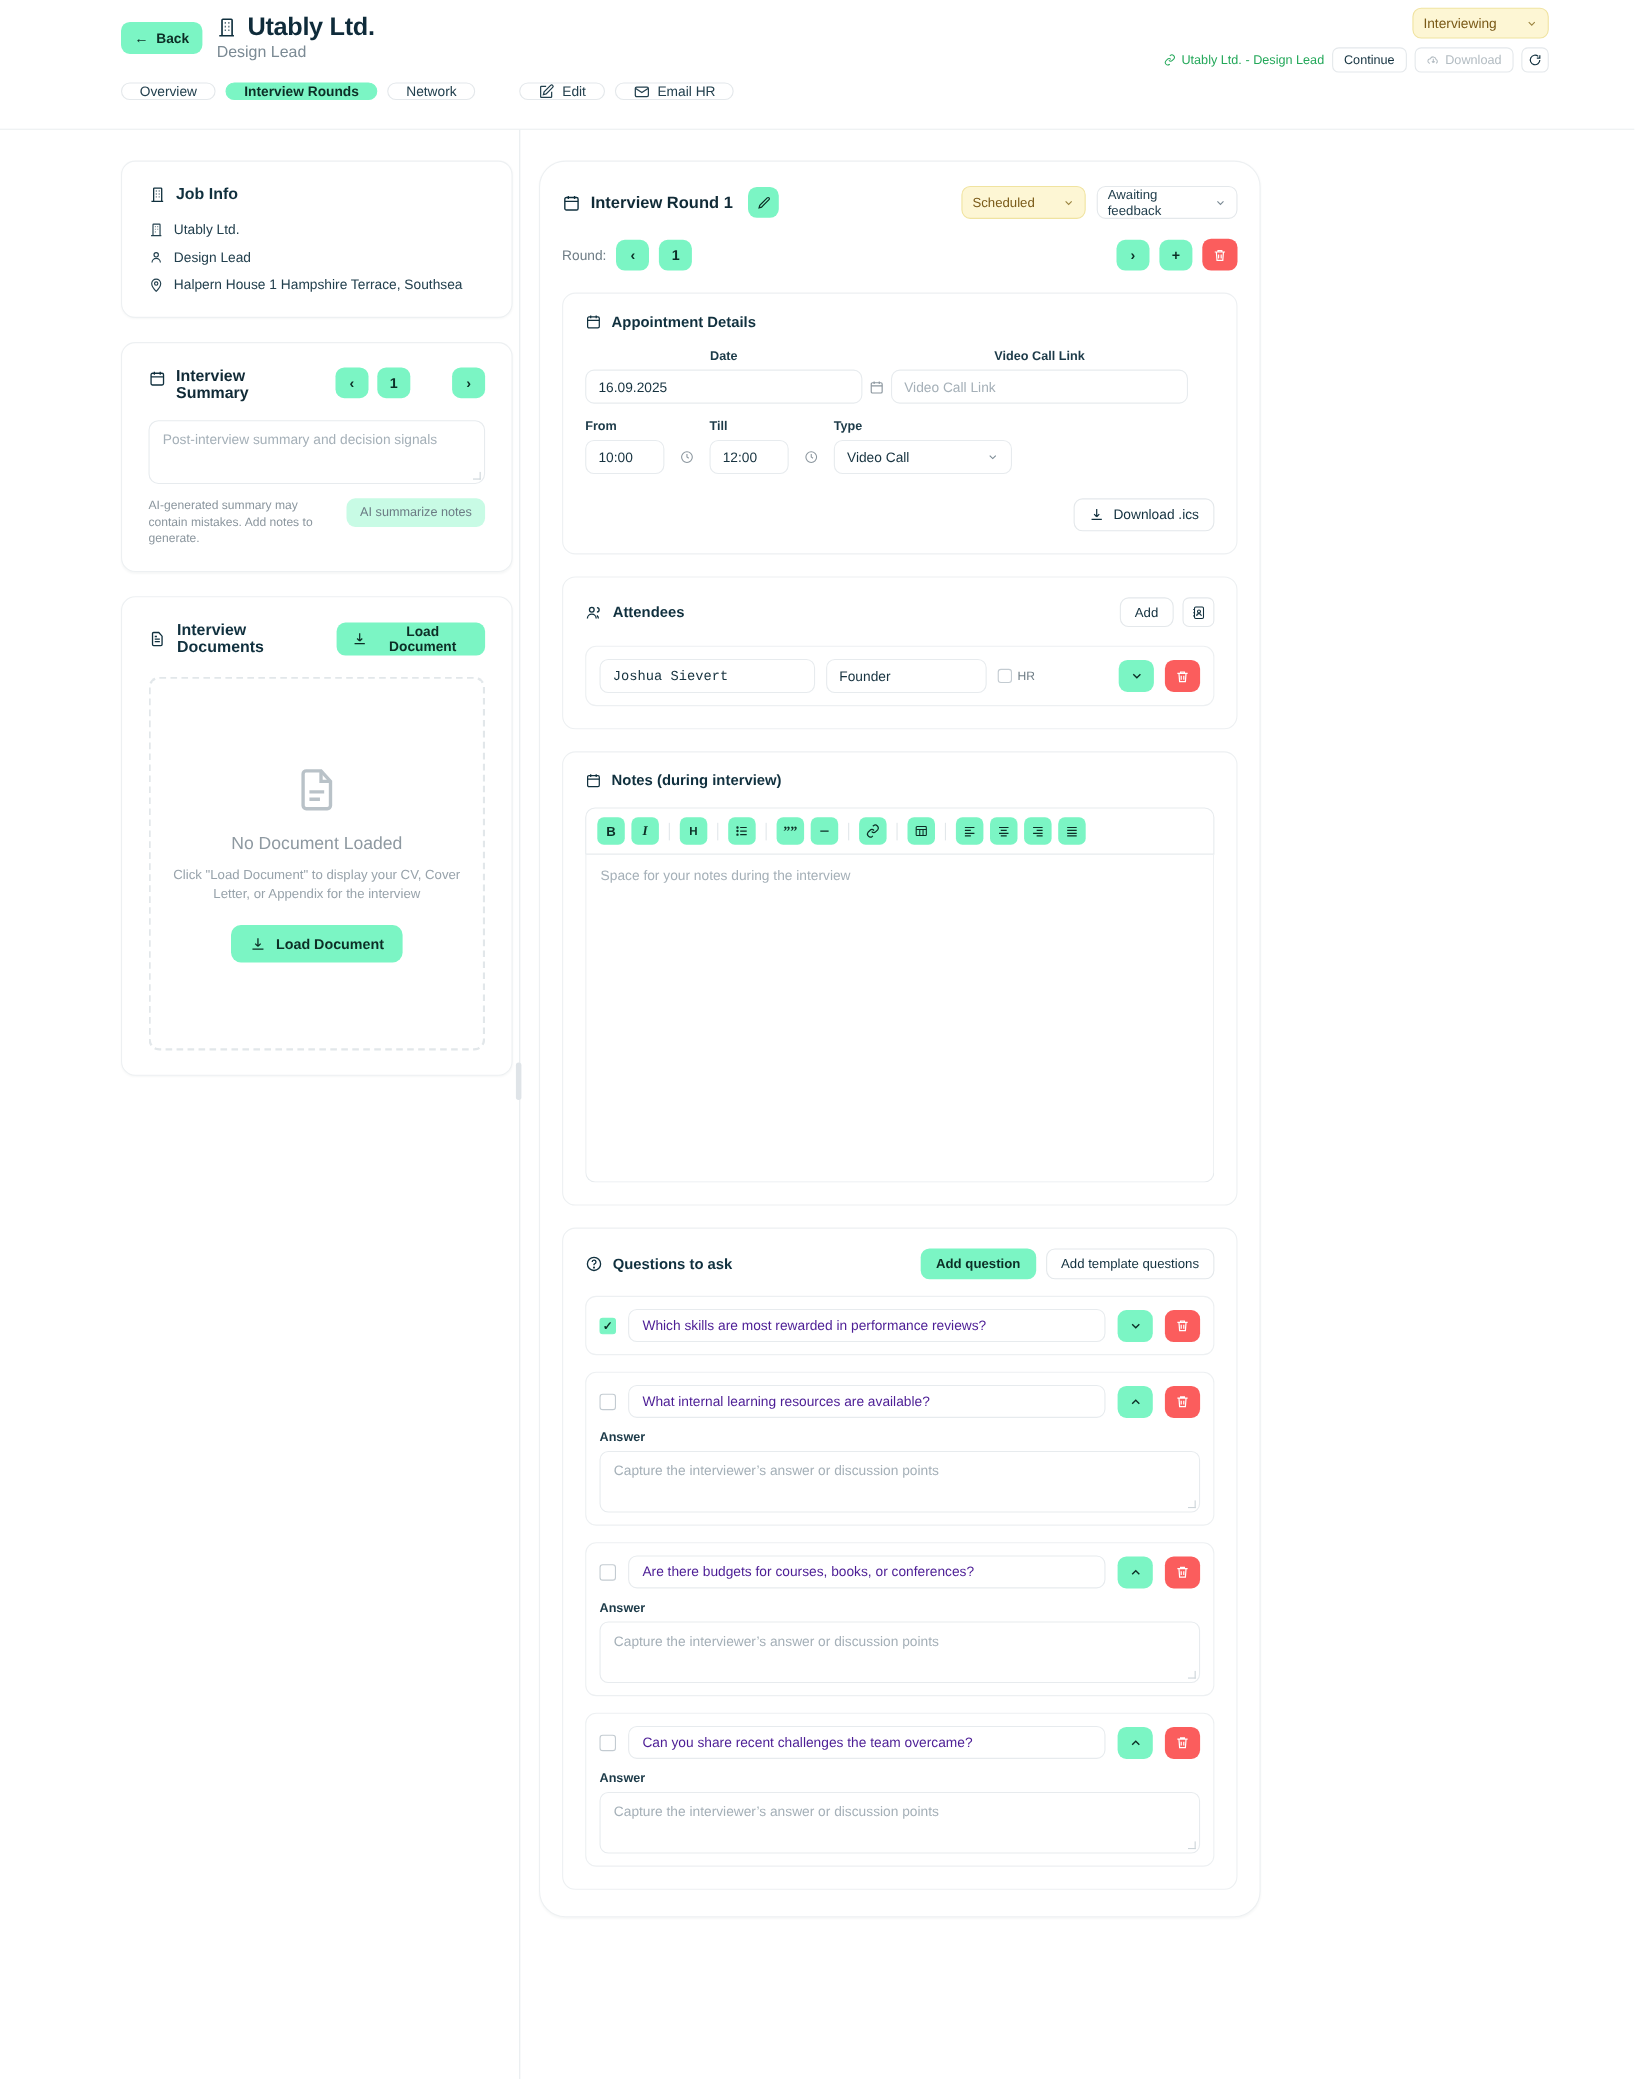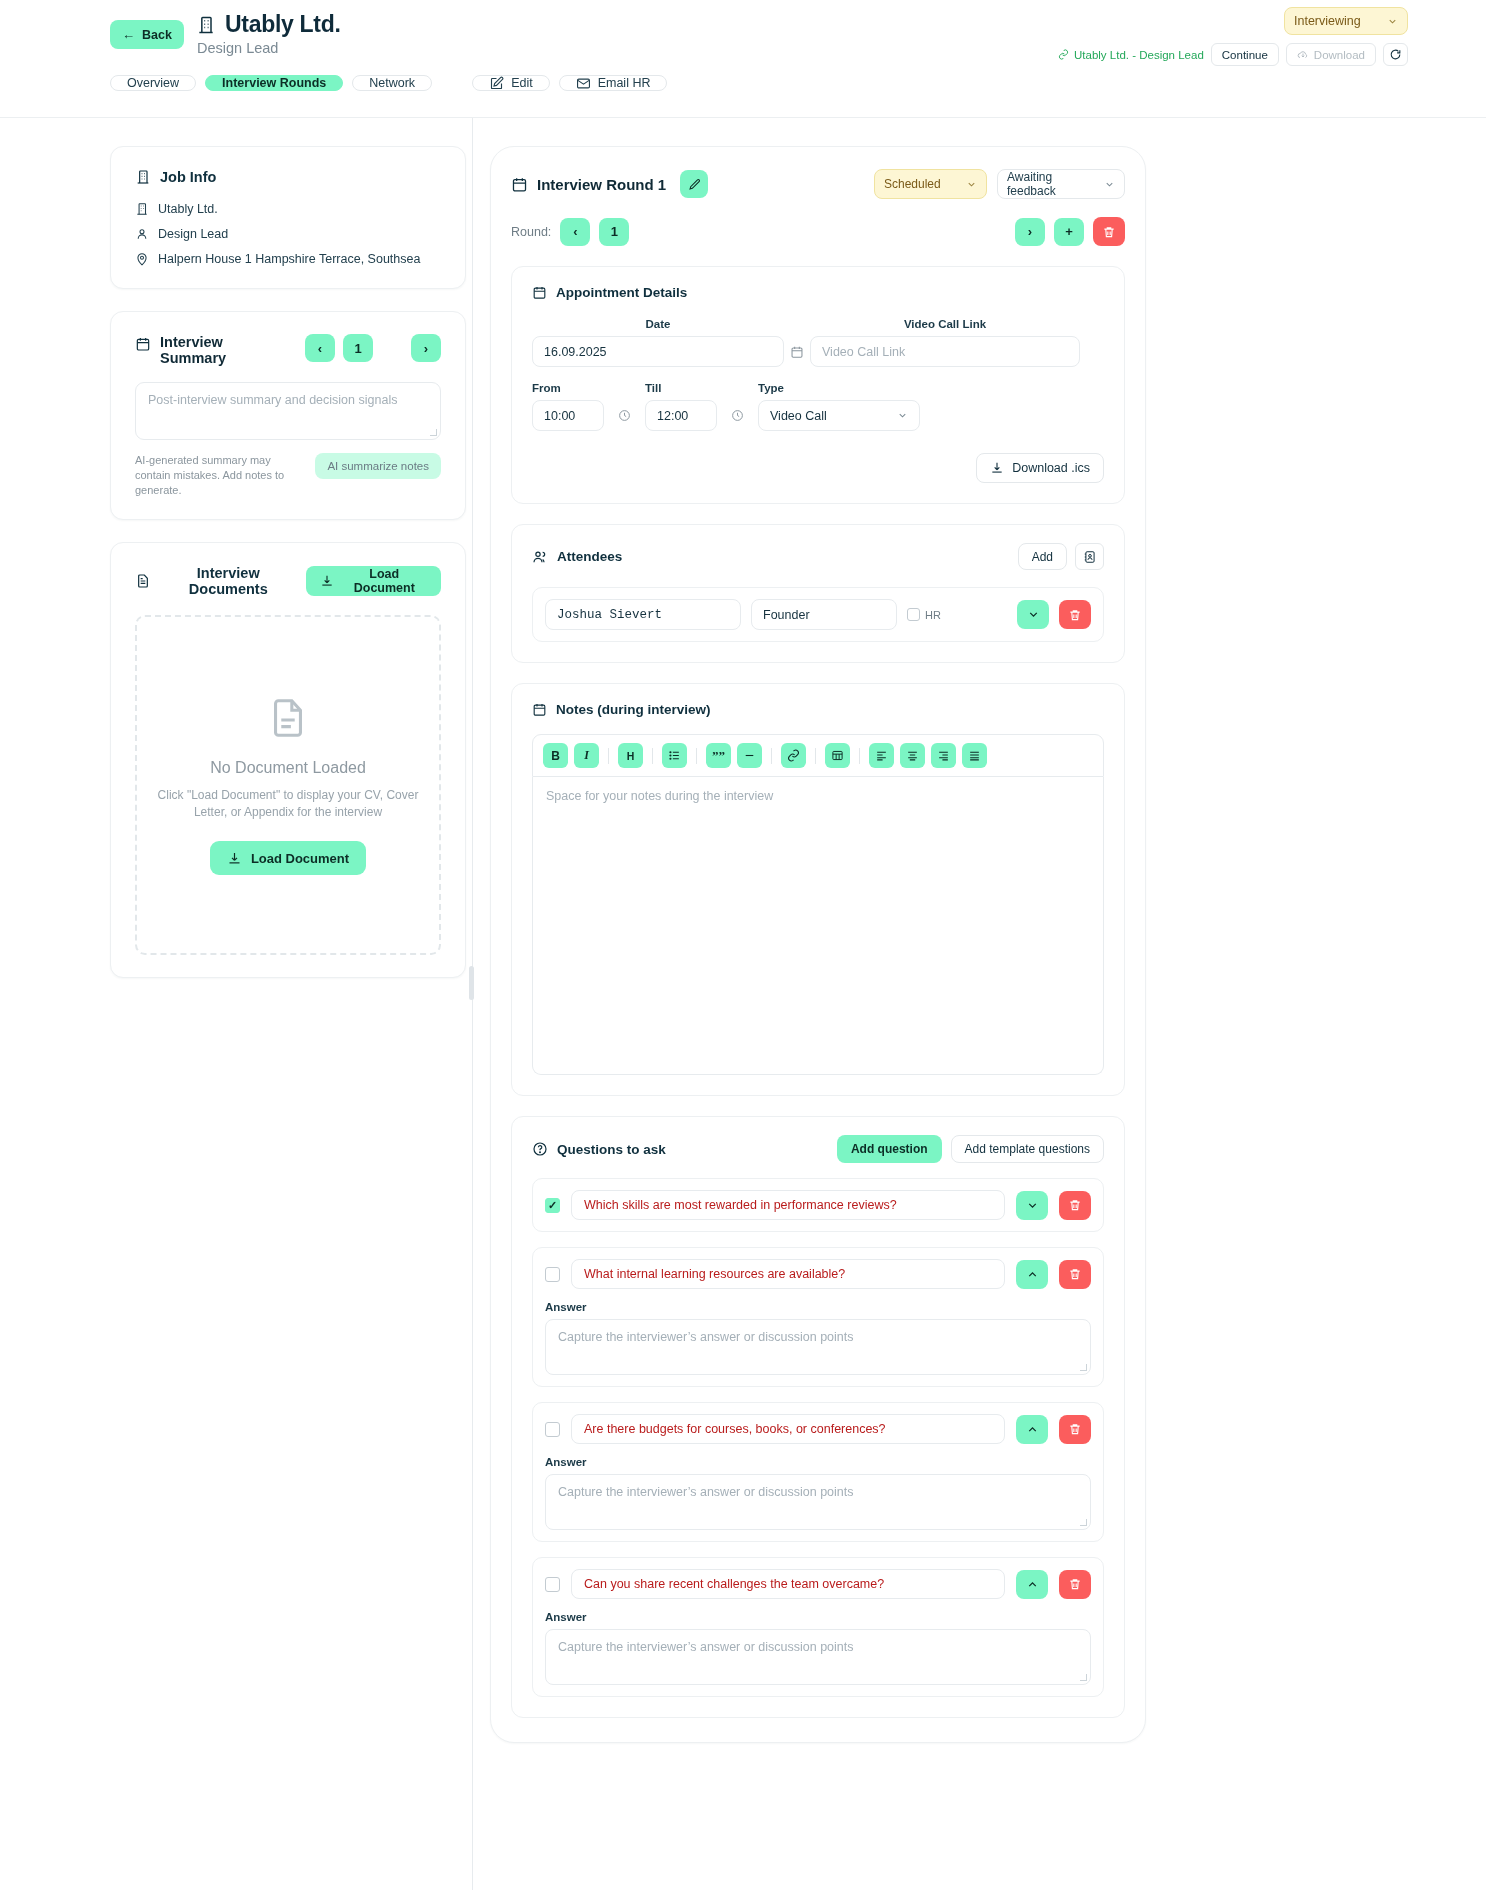--- a/index.html
+++ b/index.html
@@ -62,21 +62,21 @@
   .body-area { position: relative; display: flex; padding-top: 28px; }
   .left-col { width: 356px; margin-left: 110px; }
   .divider-col { width: 14px; position: relative; }
   .v-divider { position: absolute; left: 6px; top: -28px; width: 1px; height: 1862px; background: #e7ebee; }
   .v-grip { position: absolute; left: 3px; top: 820px; width: 5px; height: 34px; border-radius: 4px; background: #dfe4e8; }
   .right-col { width: 656px; margin-left: 10px; }
 
   .card { background: #fff; border: 1px solid #edf0f2; border-radius: 13px; box-shadow: 0 1px 2px rgba(16,42,54,.04); }
   .card-pad { padding: 22px 24px; }
 
-  .card-title { display: flex; align-items: center; gap: 9px; font-size: 14.5px; font-weight: 700; color: #10303e; text-align: center; }
+  .card-title { display: flex; align-items: center; gap: 9px; font-size: 14.5px; font-weight: 700; color: #10303e; }
 
   
   .jobinfo-list { margin-top: 17px; display: flex; flex-direction: column; gap: 11px; }
   .jobinfo-row { display: flex; align-items: center; gap: 9px; font-size: 12.5px; color: #23404e; }
 
   
   .sum-head { display: flex; align-items: flex-start; justify-content: space-between; }
   .sum-title { font-size: 14.5px; font-weight: 700; line-height: 1.12; max-width: 120px; }
   .nav-grp { display: flex; align-items: center; gap: 8px; }
   .nav-btn { width: 30px; height: 28px; border-radius: 8px; background: #7bf5c4; border: none;
@@ -160,21 +160,21 @@
   .q-head { display: flex; align-items: center; justify-content: space-between; }
   .q-head-btns { display: flex; align-items: center; gap: 9px; }
   .btn-green { height: 28px; padding: 0 14px; border-radius: 8px; background: #7bf5c4; border: none;
     font-size: 12px; font-weight: 600; color: #0c2e26; cursor: pointer; }
   .q-item { margin-top: 15px; border: 1px solid #edf0f2; border-radius: 10px; padding: 11px 12px; }
   .q-line { display: flex; align-items: center; gap: 11px; }
   .q-chk { width: 15px; height: 15px; border-radius: 3px; border: 1.4px solid #c3cbd1; background: #fff; flex: none; }
   .q-chk.on { background: #7bf5c4; border-color: #7bf5c4; display: flex; align-items: center; justify-content: center;
     color: #0c2e26; font-size: 11px; font-weight: 700; }
   .q-text { flex: 1; border: 1px solid #e7ebee; border-radius: 8px; height: 30px; display: flex; align-items: center;
-    padding: 0 12px; font-size: 12.5px; color: #b91c1c; }
+    padding: 0 12px; font-size: 12.5px; color: #4c1d95; }
   .q-ans-label { margin-top: 12px; font-size: 11.5px; font-weight: 600; color: #1c3a48; }
   .q-ans { margin-top: 6px; border: 1px solid #e7ebee; border-radius: 8px; height: 56px; padding: 10px 12px;
     font-size: 12.5px; color: #a5b0b8; position: relative; }
 
   svg { display: block; }
 </style>
 </head>
 <body>
 
 <div class="wrap">

